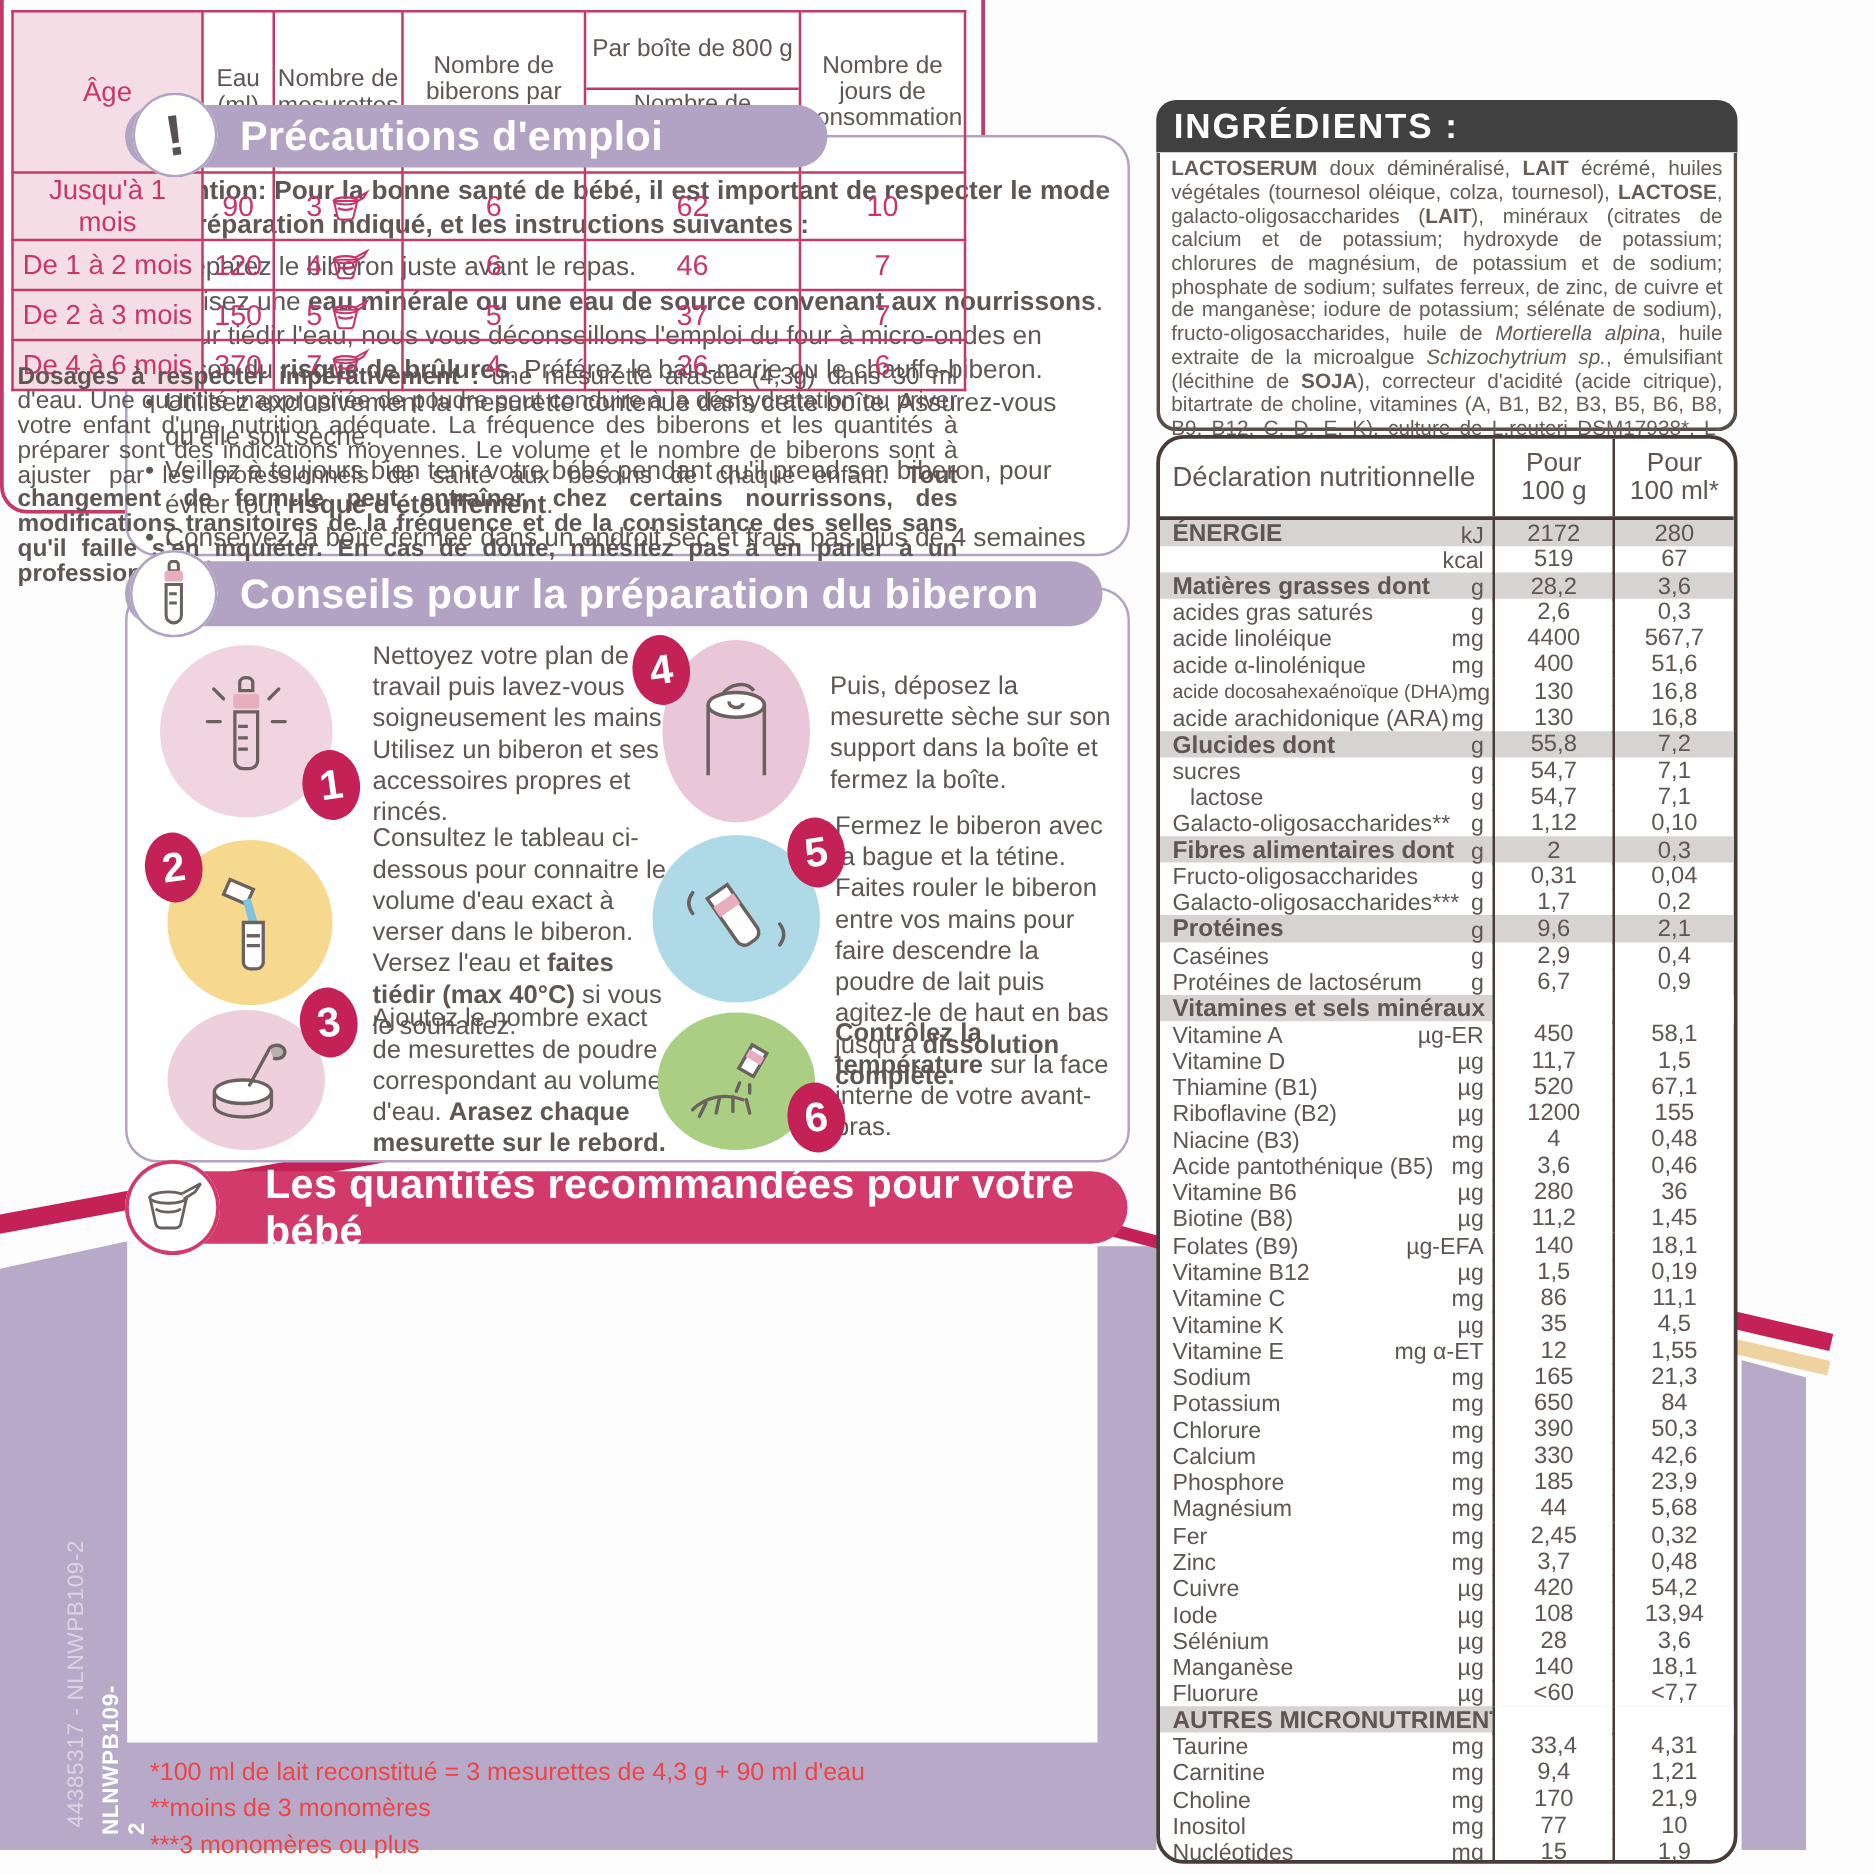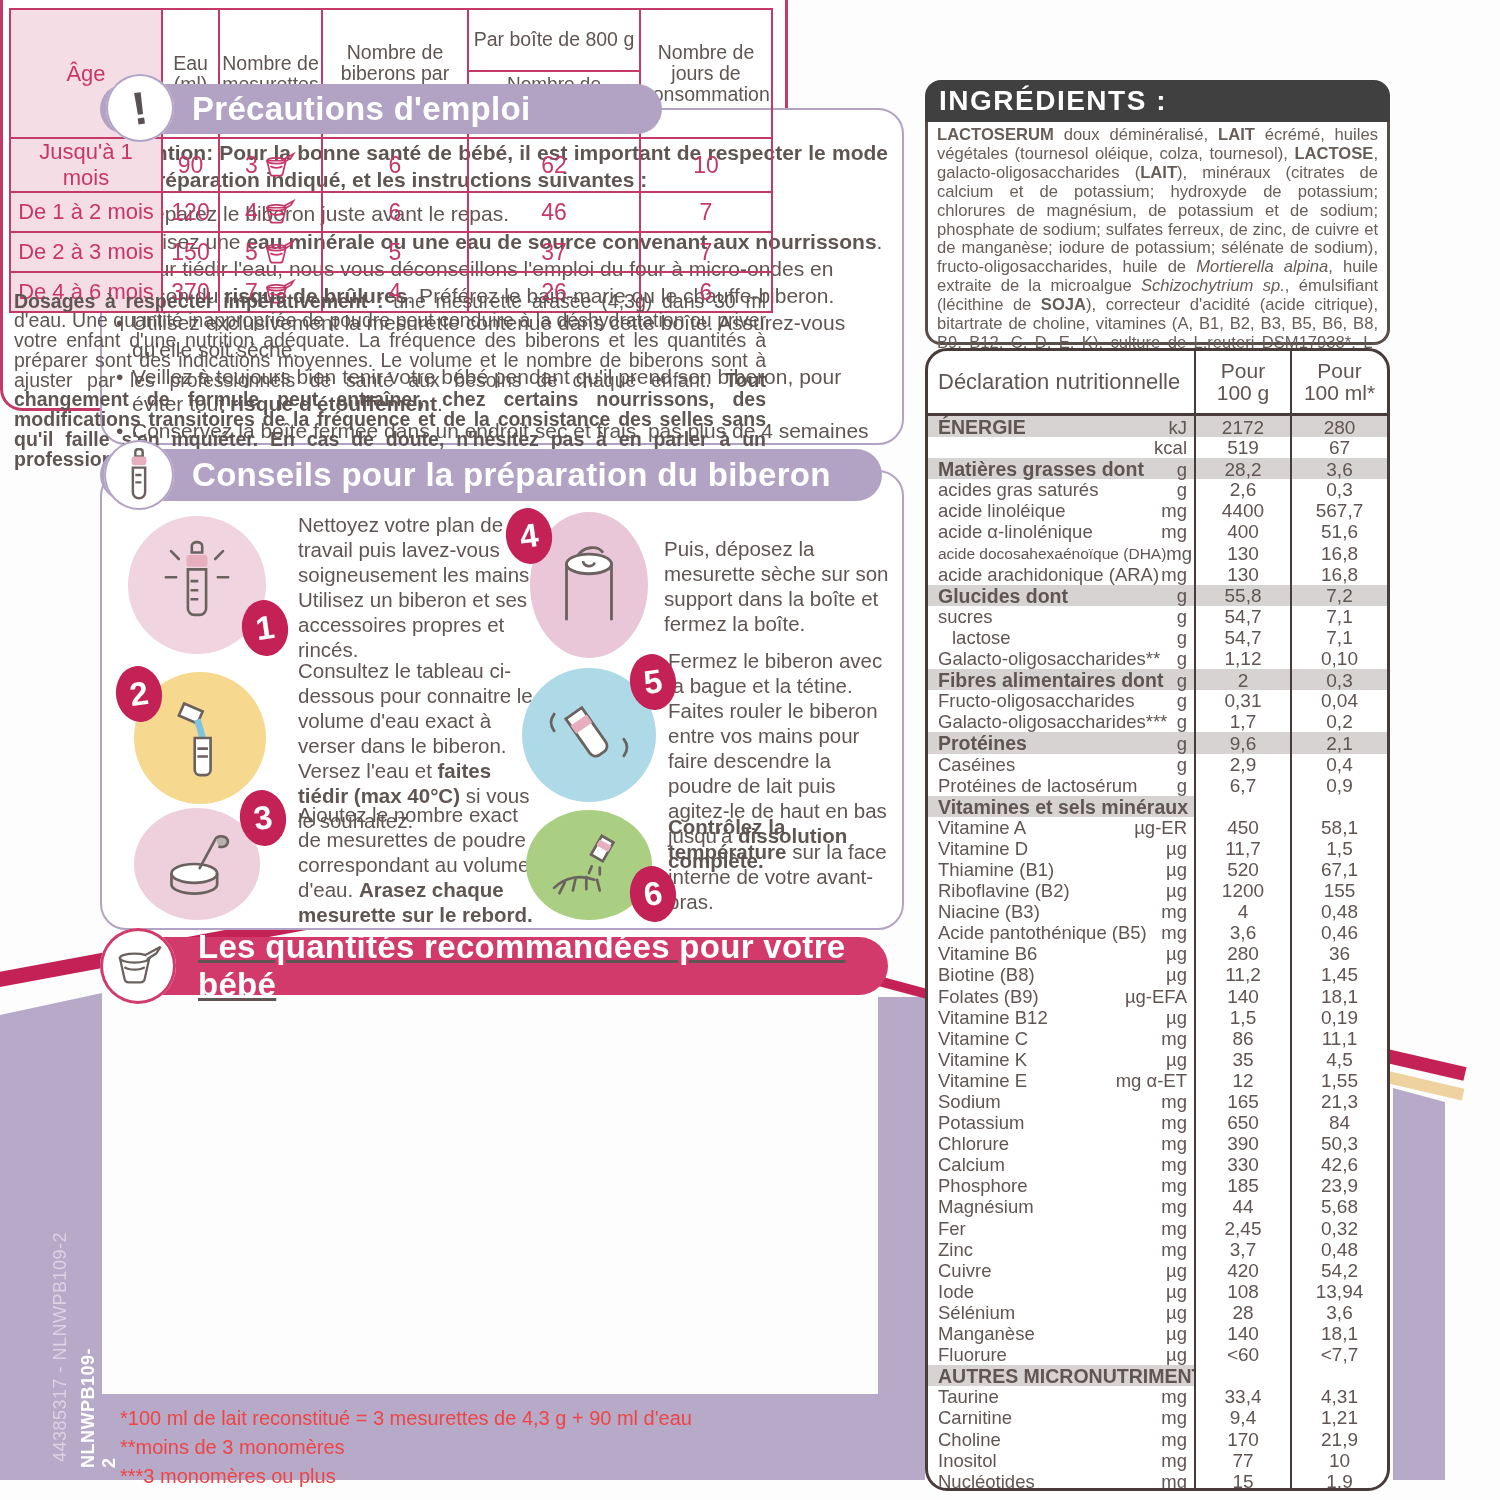--- a/index.html
+++ b/index.html
@@ -41,21 +41,21 @@
   #bottle-circle{left:104px;top:440px;width:70px;height:70px;box-shadow:0 0 0 2px #b2a3c5 inset;}
   .step{position:absolute;}
   .step-art{position:absolute;border-radius:50%;display:flex;align-items:center;justify-content:center;}
   .art-1{background:#f0d4e0;}.art-2{background:#f6d98f;}.art-3{background:#edd0dc;}
   .art-4{background:#e9c7d8;}.art-5{background:#aedae8;}.art-6{background:#abcf82;}
   .step-badge{position:absolute;width:46px;height:56px;background:#c42157;border-radius:50%;
     color:#fff;font-weight:700;font-size:33px;display:flex;align-items:center;justify-content:center;
     transform:rotate(-8deg);z-index:3;}
   .step-text{position:absolute;font-size:20.5px;line-height:25px;}
   
-  #quantities-bar{left:100px;top:937px;width:788px;height:58px;text-decoration:underline;}
+  #quantities-bar{left:114px;top:937px;width:788px;height:58px;}
   #quantities-bar .bar-title{font-size:33px;padding-left:98px;}
   #scoop-circle{left:100px;top:928px;width:76px;height:76px;box-shadow:0 0 0 3px #d23a6b inset;}
   #quantities-box{left:100px;top:990px;width:782px;height:408px;background:#fff;border:3px solid #c43a67;border-top:none;border-radius:0 0 22px 22px;z-index:2;}
   #q-table{position:absolute;left:9px;top:8px;width:762px;border-collapse:collapse;table-layout:fixed;}
   #q-table th,#q-table td{border:2.5px solid #c43a67;}
   #q-table th{font-weight:400;font-size:19.5px;line-height:21px;color:#5f5552;padding:3px 2px;text-align:center;}
   #q-table th.h-age{background:#f5dde5;color:#c8376a;font-size:22px;}
   #q-table td{font-size:23px;color:#c8376a;text-align:center;height:38px;padding:0 2px;}
   #q-table td.c-age{background:#f5dde5;font-size:22px;}
   .boite-top{border-bottom:2.5px solid #c43a67;padding-bottom:20px;margin:16px -2px 2px -2px;}

